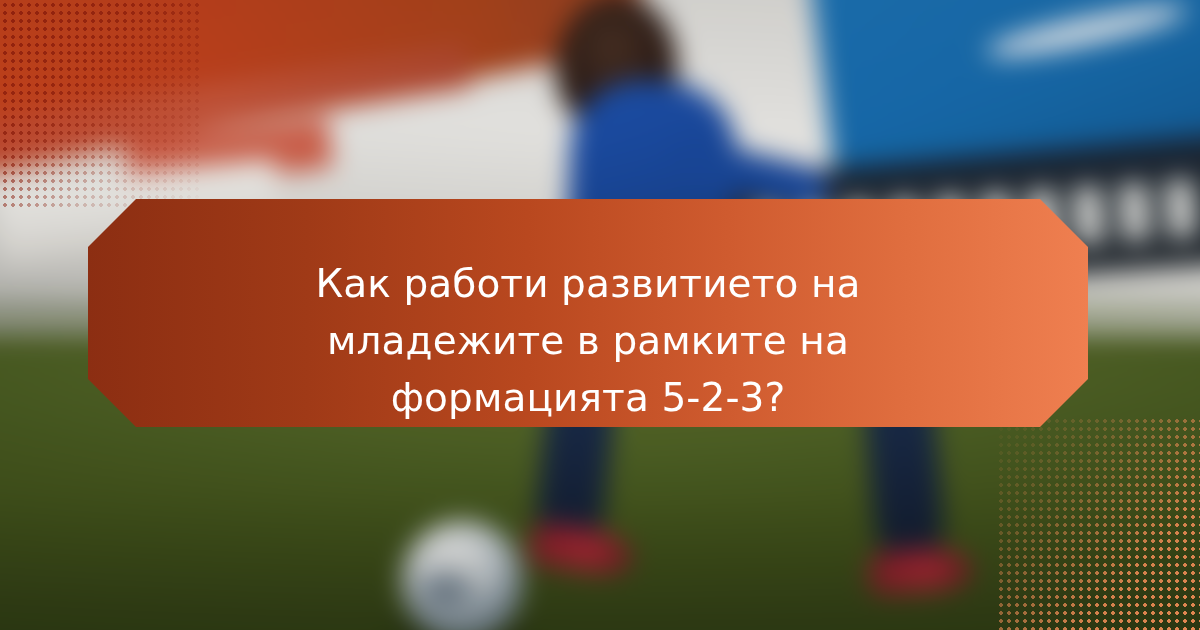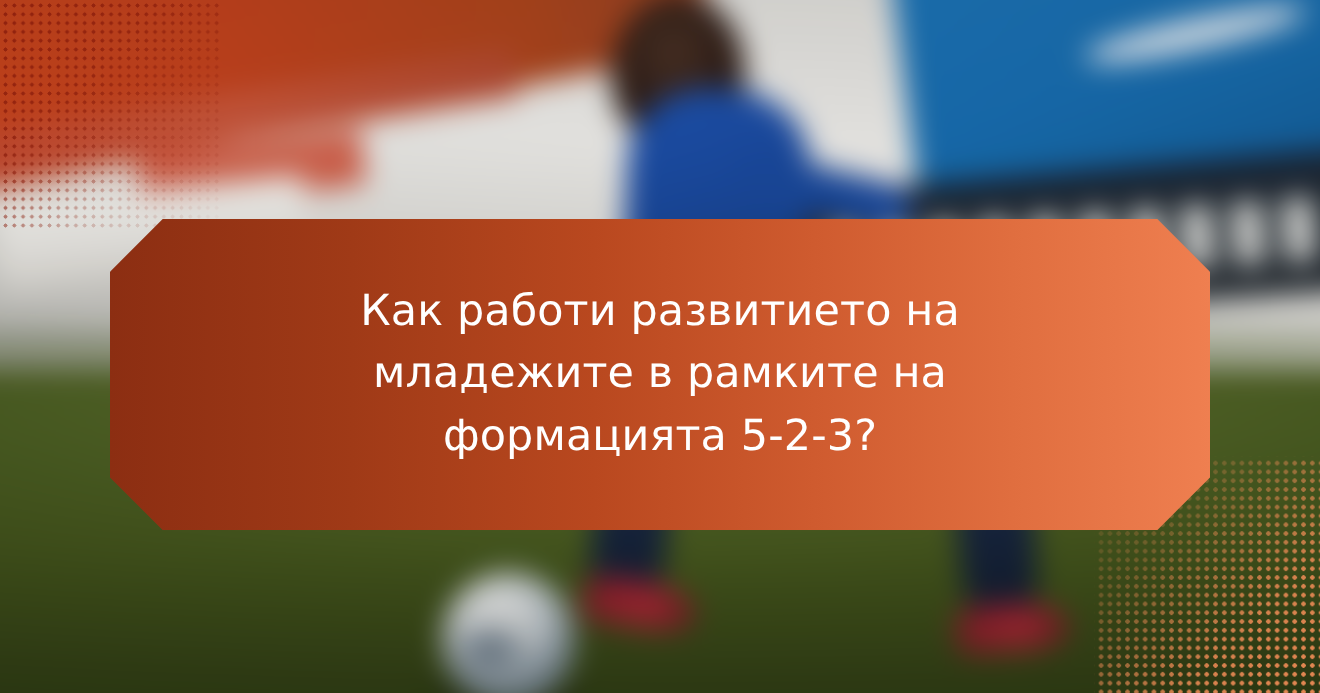--- a/index.html
+++ b/index.html
@@ -257,37 +257,37 @@
     background-size:8px 8px;
     background-position:2px 2px;
     -webkit-mask-image: linear-gradient(315deg, rgba(0,0,0,1) 0%, rgba(0,0,0,0.9) 30%, rgba(0,0,0,0.3) 68%, rgba(0,0,0,0) 100%);
             mask-image: linear-gradient(315deg, rgba(0,0,0,1) 0%, rgba(0,0,0,0.9) 30%, rgba(0,0,0,0.3) 68%, rgba(0,0,0,0) 100%);
     opacity:.95;
   }
 
   
   .banner {
     position:absolute;
-    left:100px; top:199px;
-    width:1000px; height:283px;
+    left:88px; top:199px;
+    width:1000px; height:228px;
     background:linear-gradient(90deg,
       #8c2e12 0%,
       #a03a17 22%,
       #b9481f 44%,
       #cf5b2f 64%,
       #e06e3f 82%,
       #ef7f50 100%);
     -webkit-clip-path: polygon(48px 0, calc(100% - 48px) 0, 100% 48px,
                        100% calc(100% - 48px), calc(100% - 48px) 100%,
                        48px 100%, 0 calc(100% - 48px), 0 48px);
             clip-path: polygon(48px 0, calc(100% - 48px) 0, 100% 48px,
                        100% calc(100% - 48px), calc(100% - 48px) 100%,
                        48px 100%, 0 calc(100% - 48px), 0 48px);
     display:flex;
-    align-items:center;
+    align-items:flex-end;
     justify-content:center;
   }
 
   .banner-title {
     color:#ffffff;
     font-family:"DejaVu Sans", sans-serif;
     font-size:39px;
     font-weight:400;
     line-height:1.46;
     text-align:center;

